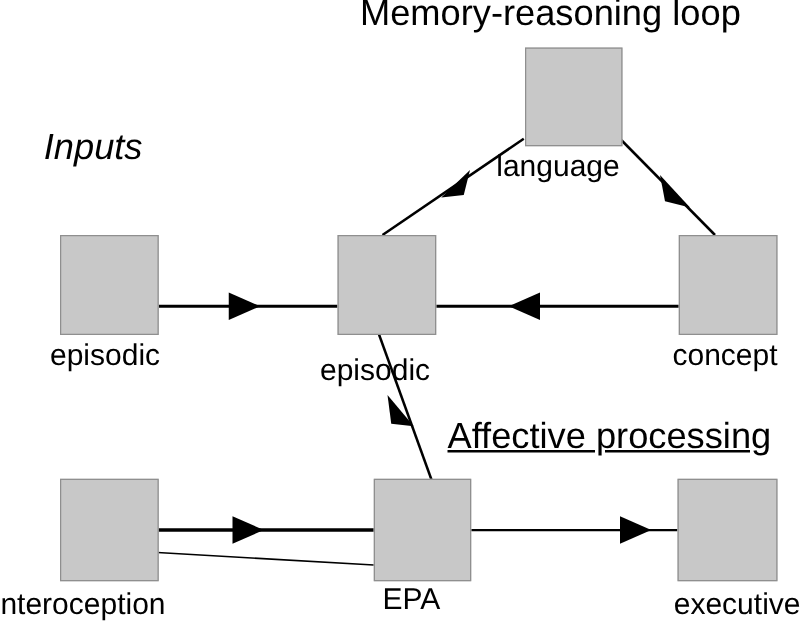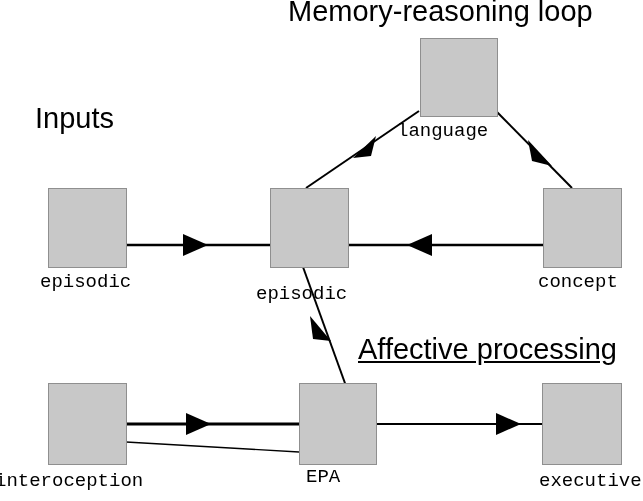--- a/index.html
+++ b/index.html
@@ -25,22 +25,22 @@
     height: 501px;
   }
   .node-box {
     position: absolute;
     background: #c8c8c8;
     border: 1px solid #8f8f8f;
     box-sizing: border-box;
   }
   .node-label {
     position: absolute;
-    font-family: Liberation Mono, monospace;
-    font-size: 19px;
+    font-family: Liberation Sans, sans-serif;
+    font-size: 24px;
     color: #000000;
     white-space: nowrap;
     line-height: 1;
   }
   .group-label {
     position: absolute;
     font-family: "Liberation Sans", sans-serif;
     font-size: 29px;
     color: #000000;
     white-space: nowrap;
@@ -89,21 +89,21 @@
     </g>
 
     <g>
       <line x1="377" y1="424" x2="542" y2="424" stroke="#000000" stroke-width="1.8"></line>
       <polygon points="496,413 521,424 496,435" fill="#000000"></polygon>
     </g>
   </svg>
 
   <div class="group-label" style="left:288px; top:-3px;">Memory-reasoning loop</div>
 
-  <div class="group-label" style="left:35px; top:104px;">Inputs</div>
+  <div class="group-label" style="left:35px; top:104px;font-style:italic;">Inputs</div>
 
   <div class="group-label" style="left:358px; top:335px;text-decoration:underline;">Affective processing</div>
 
   <div class="node-box" style="left:420px; top:38px; width:78px; height:79px;"></div>
   <div class="node-label" style="left:397px; top:122px;">language</div>
 
   <div class="node-box" style="left:48px; top:188px; width:79px; height:80px;"></div>
   <div class="node-label" style="left:40px; top:273px;">episodic</div>
 
   <div class="node-box" style="left:270px; top:188px; width:79px; height:80px;"></div>

